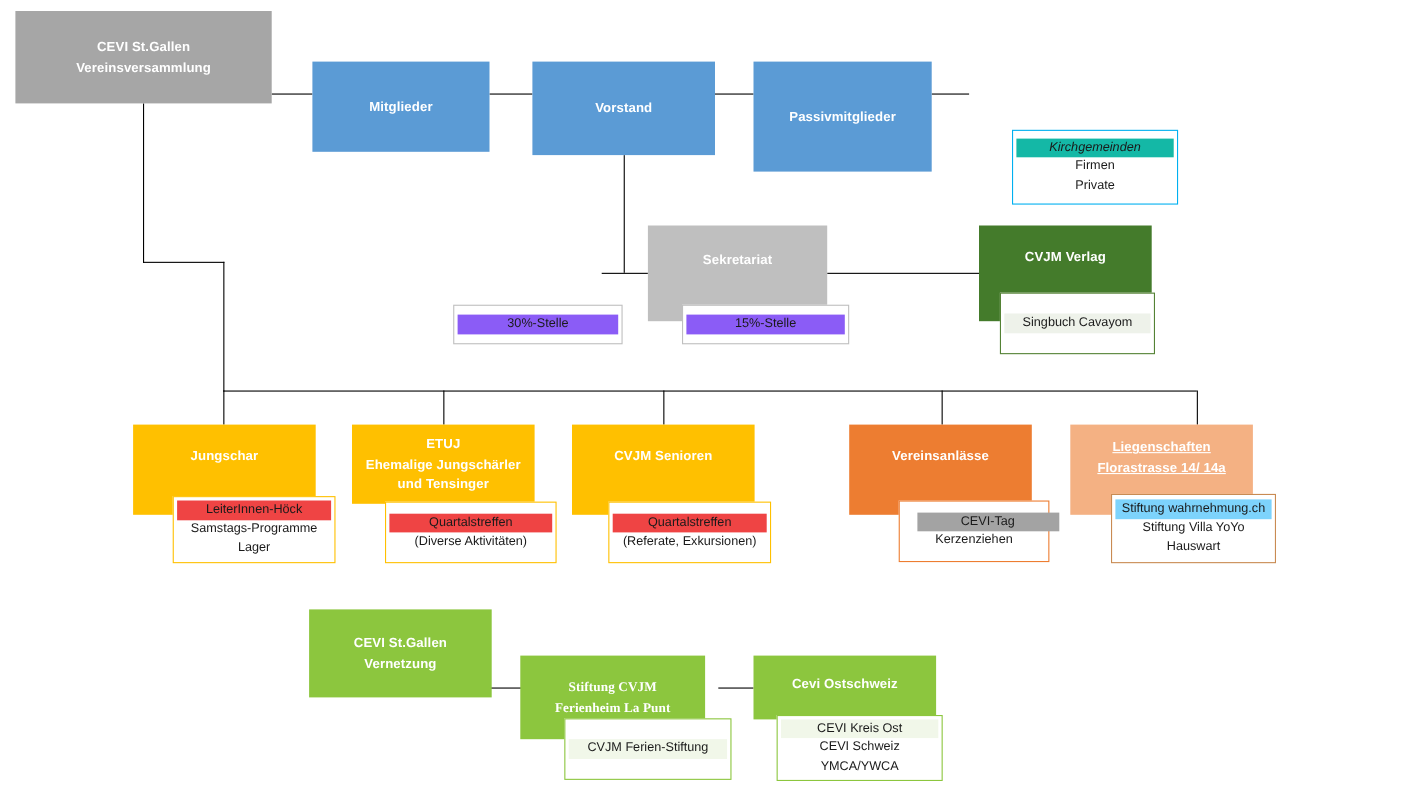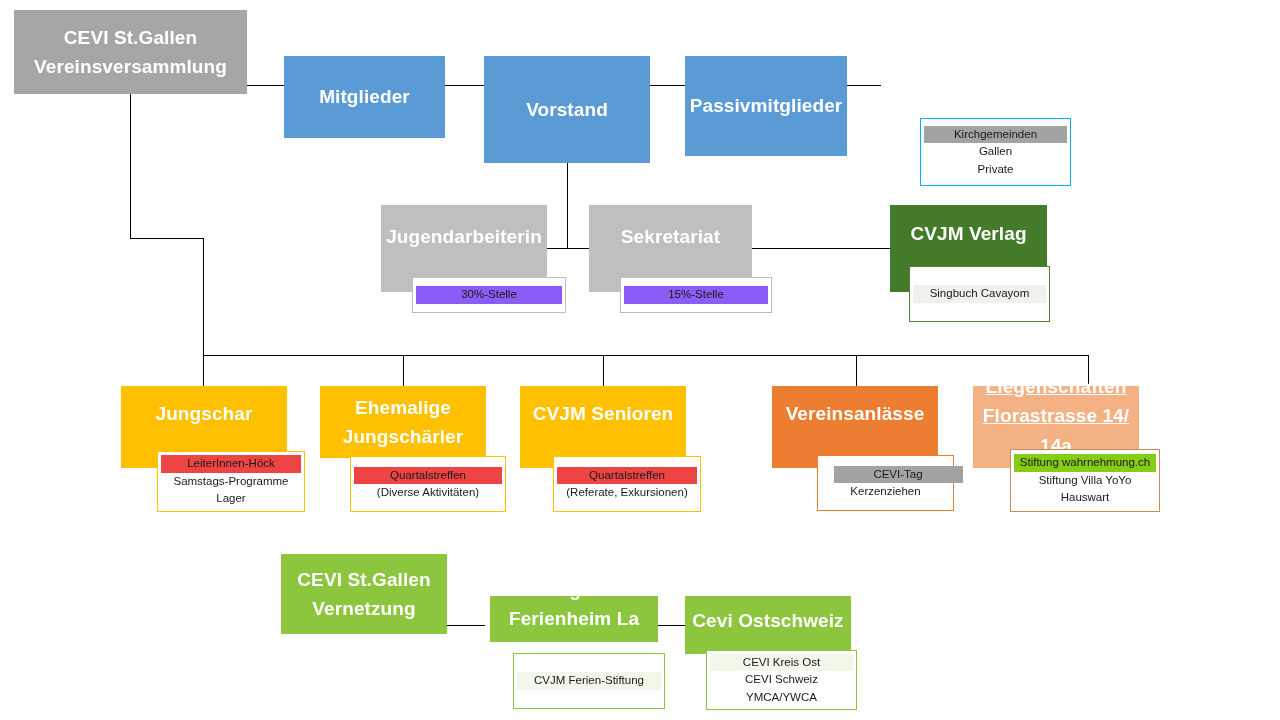--- a/index.html
+++ b/index.html
@@ -26,21 +26,21 @@
   
   .node {
     position: absolute;
     display: flex;
     flex-direction: column;
     align-items: center;
     justify-content: center;
     text-align: center;
     color: #ffffff;
     font-weight: bold;
-    font-size: 19px;
+    font-size: 12px;
     line-height: 1.55;
     box-sizing: border-box;
     padding: 2px 4px;
     z-index: 3;
     letter-spacing: 0.1px;
   }
   .node .ln { display: block; width: 100%; }
 
   .node.grey   { background: #a6a6a6; }
   .node.blue   { background: #5b9bd5; }
@@ -72,25 +72,25 @@
   .detail .ln { display: block; width: 100%; }
 
   .detail.b-grey   { border-color: #bfbfbf; }
   .detail.b-cyan   { border-color: #00b0f0; }
   .detail.b-green  { border-color: #548235; }
   .detail.b-gold   { border-color: #ffc000; }
   .detail.b-orange { border-color: #ed7d31; }
   .detail.b-peach  { border-color: #c98b53; }
   .detail.b-lgreen { border-color: #8cc63e; }
 
-  .detail.tint-cyan   .ln:first-child { background: #a3a3a3; }
+  .detail.tint-cyan   .ln:first-child { background: #14b8a6; font-style: italic; }
   .detail.tint-green  .ln:first-child { background: #eef2ea; }
   .detail.tint-gold   .ln:first-child { background: #ef4444; }
   .detail.tint-orange .ln:first-child { background: #a3a3a3; margin-left: 25px; }
-  .detail.tint-peach  .ln:first-child { background: #84cc16; }
+  .detail.tint-peach  .ln:first-child { background: #7dd3fc; }
   .detail.tint-lgreen .ln:first-child { background: #f1f7e9; }
   .detail.tint-grey   .ln:first-child { background: #8b5cf6; }
 </style>
 </head>
 <body>
 
 <div id="canvas">
 
   <div class="line h" style="left:247px; top:85px; width:37px;"></div>
   <div class="line h" style="left:445px; top:85px; width:39px;"></div>
@@ -117,37 +117,34 @@
 
   <div class="node grey" style="left:14px; top:10px; width:233px; height:84px;">
     <span class="ln">CEVI St.Gallen</span>
     <span class="ln">Vereinsversammlung</span>
   </div>
 
   <div class="node blue" style="left:284px; top:56px; width:161px; height:82px;">
     <span class="ln">Mitglieder</span>
   </div>
 
-  <div class="node blue" style="left:484px; top:56px; width:166px; height:107px;">
+  <div class="node blue" style="left:484px; top:56px; width:166px; height:85px;">
     <span class="ln">Vorstand</span>
   </div>
 
   <div class="node blue" style="left:685px; top:56px; width:162px; height:100px;">
     <span class="ln">Passivmitglieder</span>
   </div>
 
   <div class="detail b-cyan tint-cyan" style="left:920px; top:118px; width:151px; height:68px;">
     <span class="ln">Kirchgemeinden</span>
-    <span class="ln">Gallen</span>
+    <span class="ln">Firmen</span>
     <span class="ln">Private</span>
   </div>
 
-  <div class="node silver" style="left:381px; top:205px; width:166px; height:87px;">
-    <span class="ln" style="margin-bottom:24px;">Jugendarbeiterin</span>
-  </div>
   <div class="detail b-grey tint-grey" style="left:412px; top:277px; width:154px; height:36px;">
     <span class="ln">30%-Stelle</span>
   </div>
 
   <div class="node silver" style="left:589px; top:205px; width:163px; height:87px;">
     <span class="ln" style="margin-bottom:24px;">Sekretariat</span>
   </div>
   <div class="detail b-grey tint-grey" style="left:620px; top:277px; width:152px; height:36px;">
     <span class="ln">15%-Stelle</span>
   </div>
@@ -202,21 +199,21 @@
     <span class="ln">Stiftung wahrnehmung.ch</span>
     <span class="ln">Stiftung Villa YoYo</span>
     <span class="ln">Hauswart</span>
   </div>
 
   <div class="node lgreen" style="left:281px; top:554px; width:166px; height:80px;">
     <span class="ln">CEVI St.Gallen</span>
     <span class="ln">Vernetzung</span>
   </div>
 
-  <div class="node lgreen" style="left:490px; top:596px; width:168px; height:46px;">
+  <div class="node lgreen" style="left:473px; top:596px; width:168px; height:76px;font-family:Liberation Serif, serif;">
     <span class="ln">Stiftung CVJM</span>
     <span class="ln">Ferienheim La Punt</span>
   </div>
   <div class="detail b-lgreen tint-lgreen" style="left:513px; top:653px; width:152px; height:56px;">
     <span class="ln">CVJM Ferien-Stiftung</span>
   </div>
 
   <div class="node lgreen" style="left:685px; top:596px; width:166px; height:58px;">
     <span class="ln" style="margin-bottom:8px;">Cevi Ostschweiz</span>
   </div>

